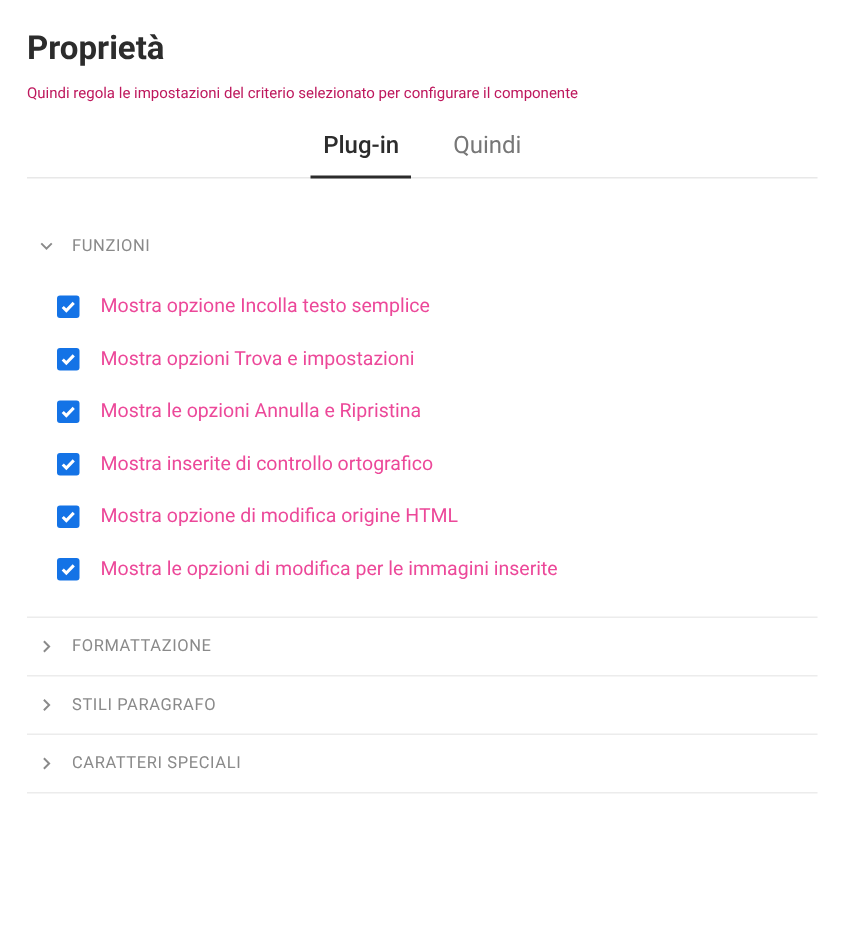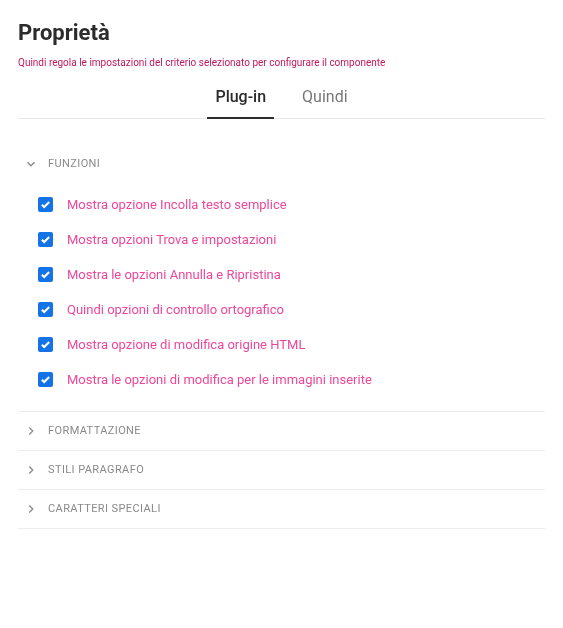--- a/index.html
+++ b/index.html
@@ -151,21 +151,21 @@
         </div>
       <span class="check-label">Mostra le opzioni Annulla e Ripristina</span>
     </div>
 
     <div class="check-row">
       <div class="checkbox">
           <svg viewBox="0 0 12 12">
             <path d="M2 6.2 L4.6 8.8 L10 3.2"></path>
           </svg>
         </div>
-      <span class="check-label">Quindi opzioni di controllo ortografico</span>
+      <span class="check-label">Mostra inserite di controllo ortografico</span>
     </div>
 
     <div class="check-row">
       <div class="checkbox">
           <svg viewBox="0 0 12 12">
             <path d="M2 6.2 L4.6 8.8 L10 3.2"></path>
           </svg>
         </div>
       <span class="check-label">Mostra opzione di modifica origine HTML</span>
     </div>

